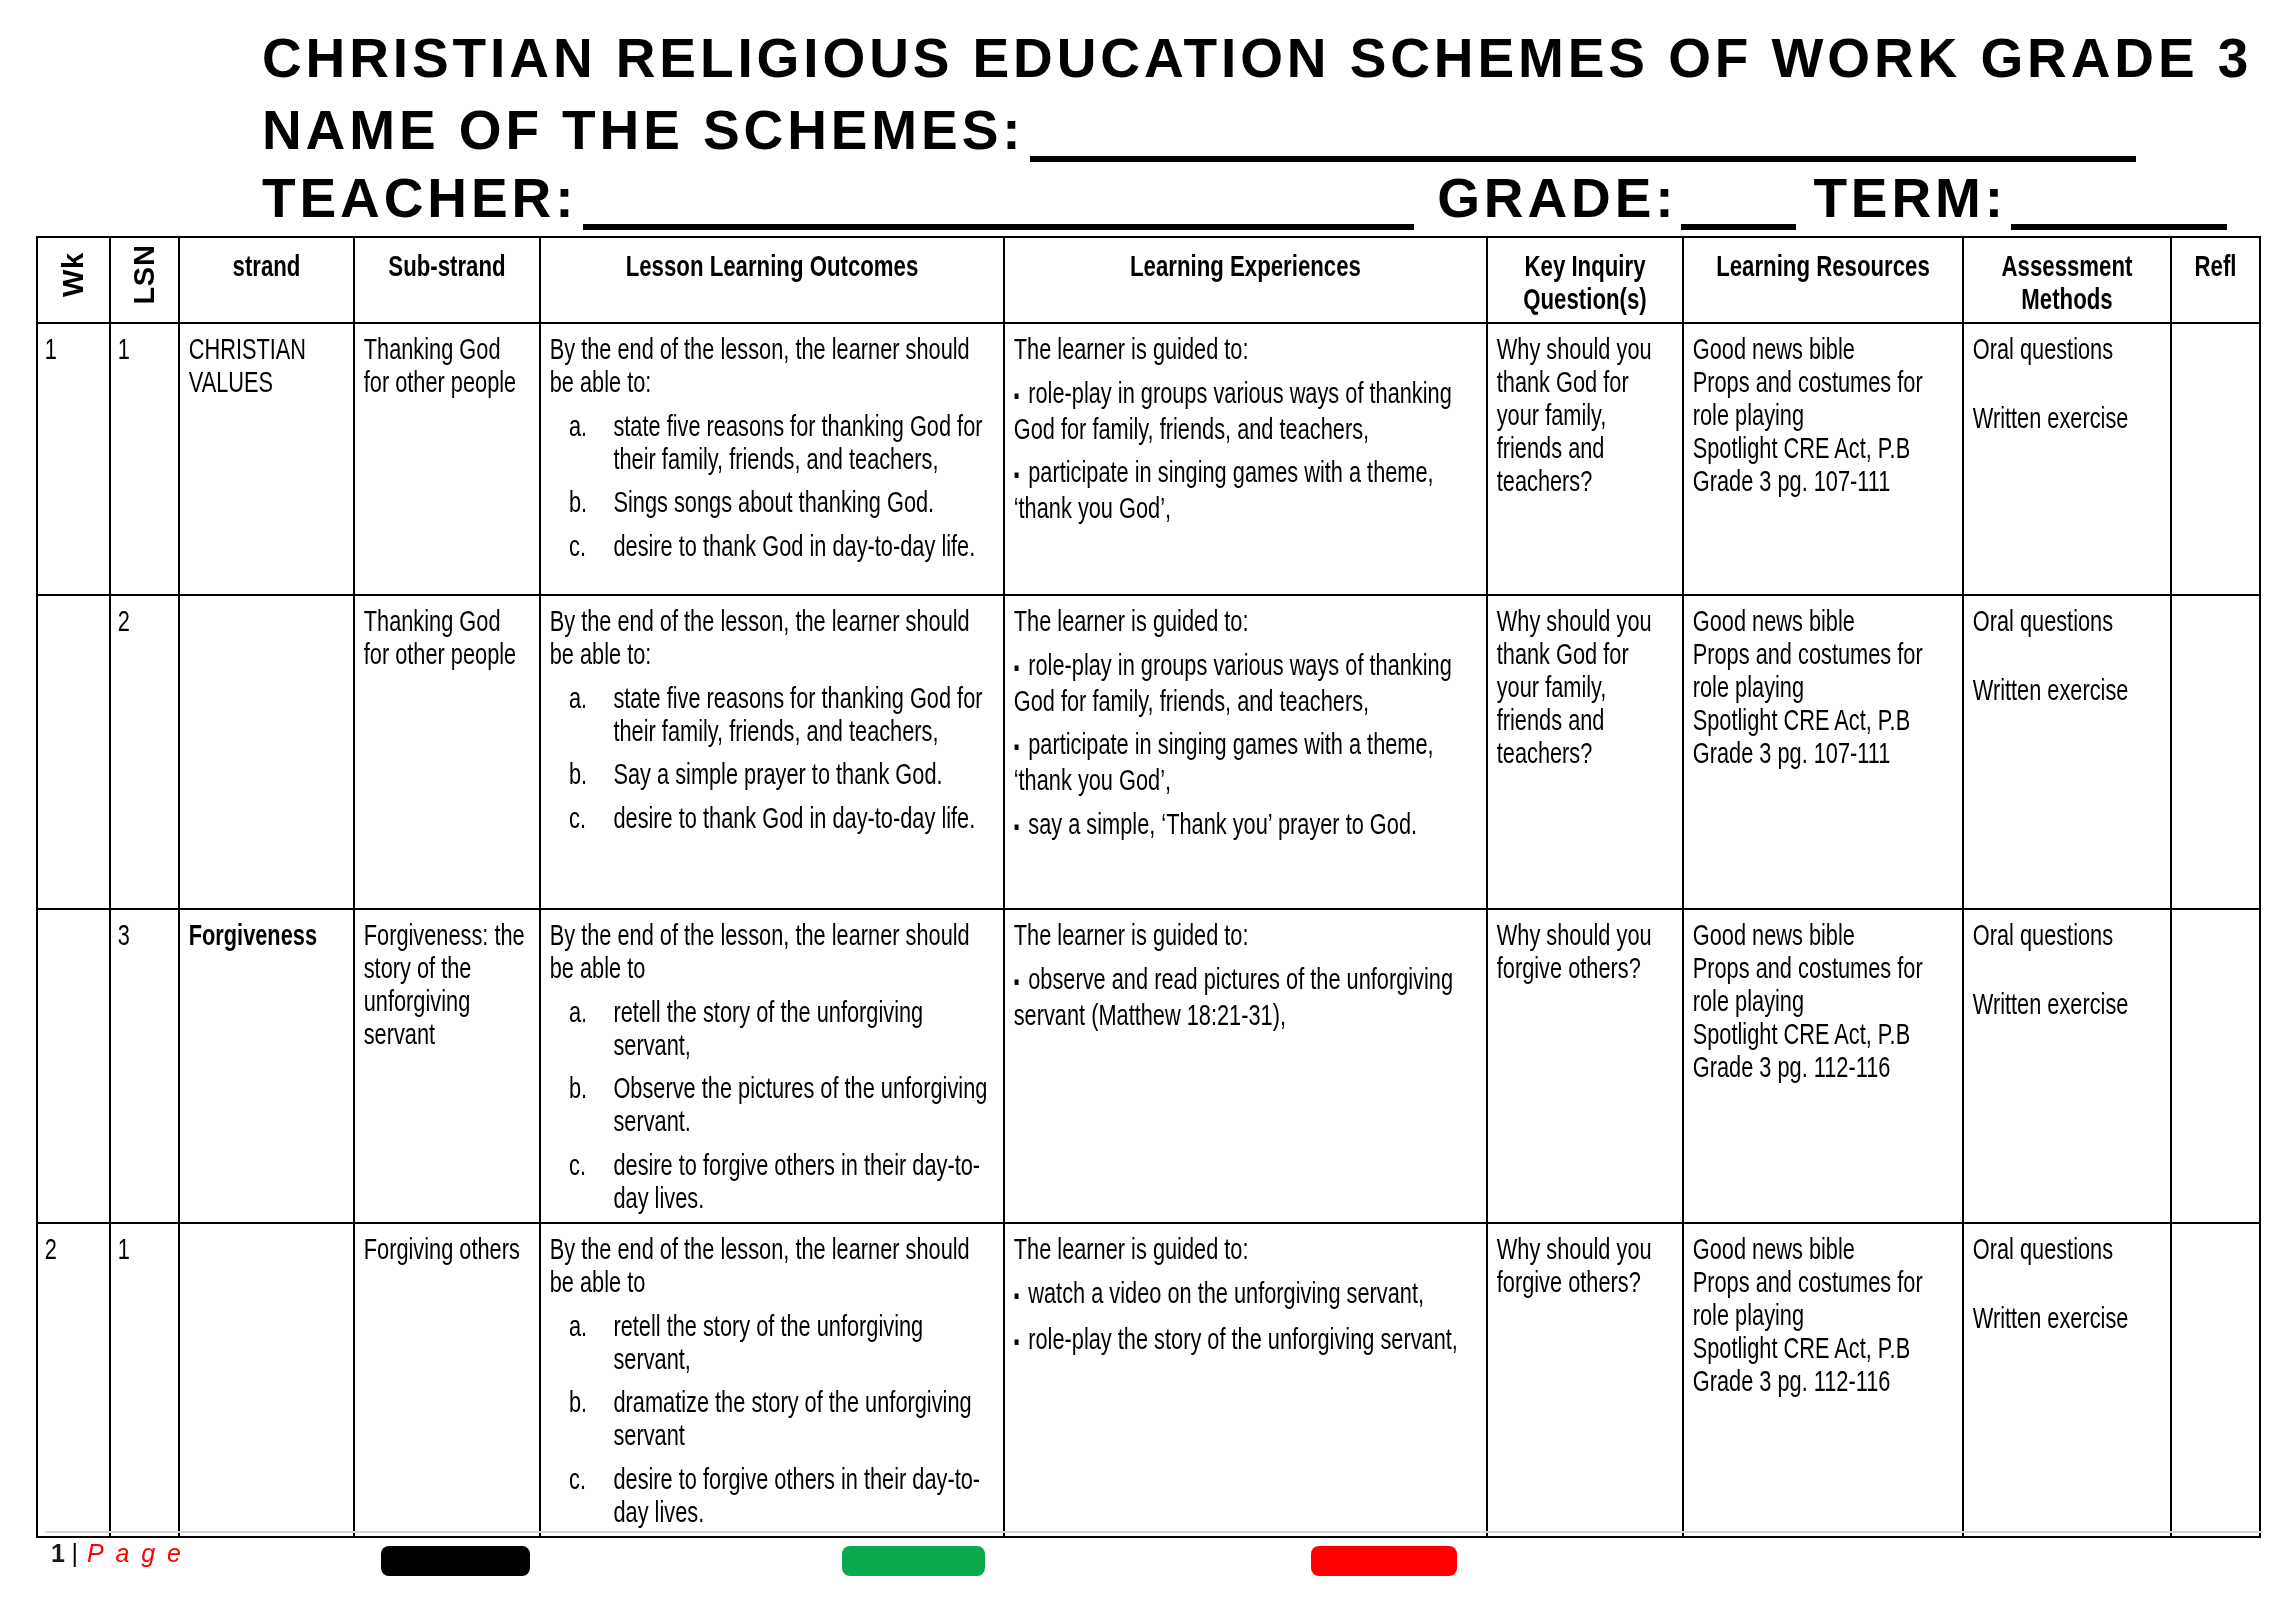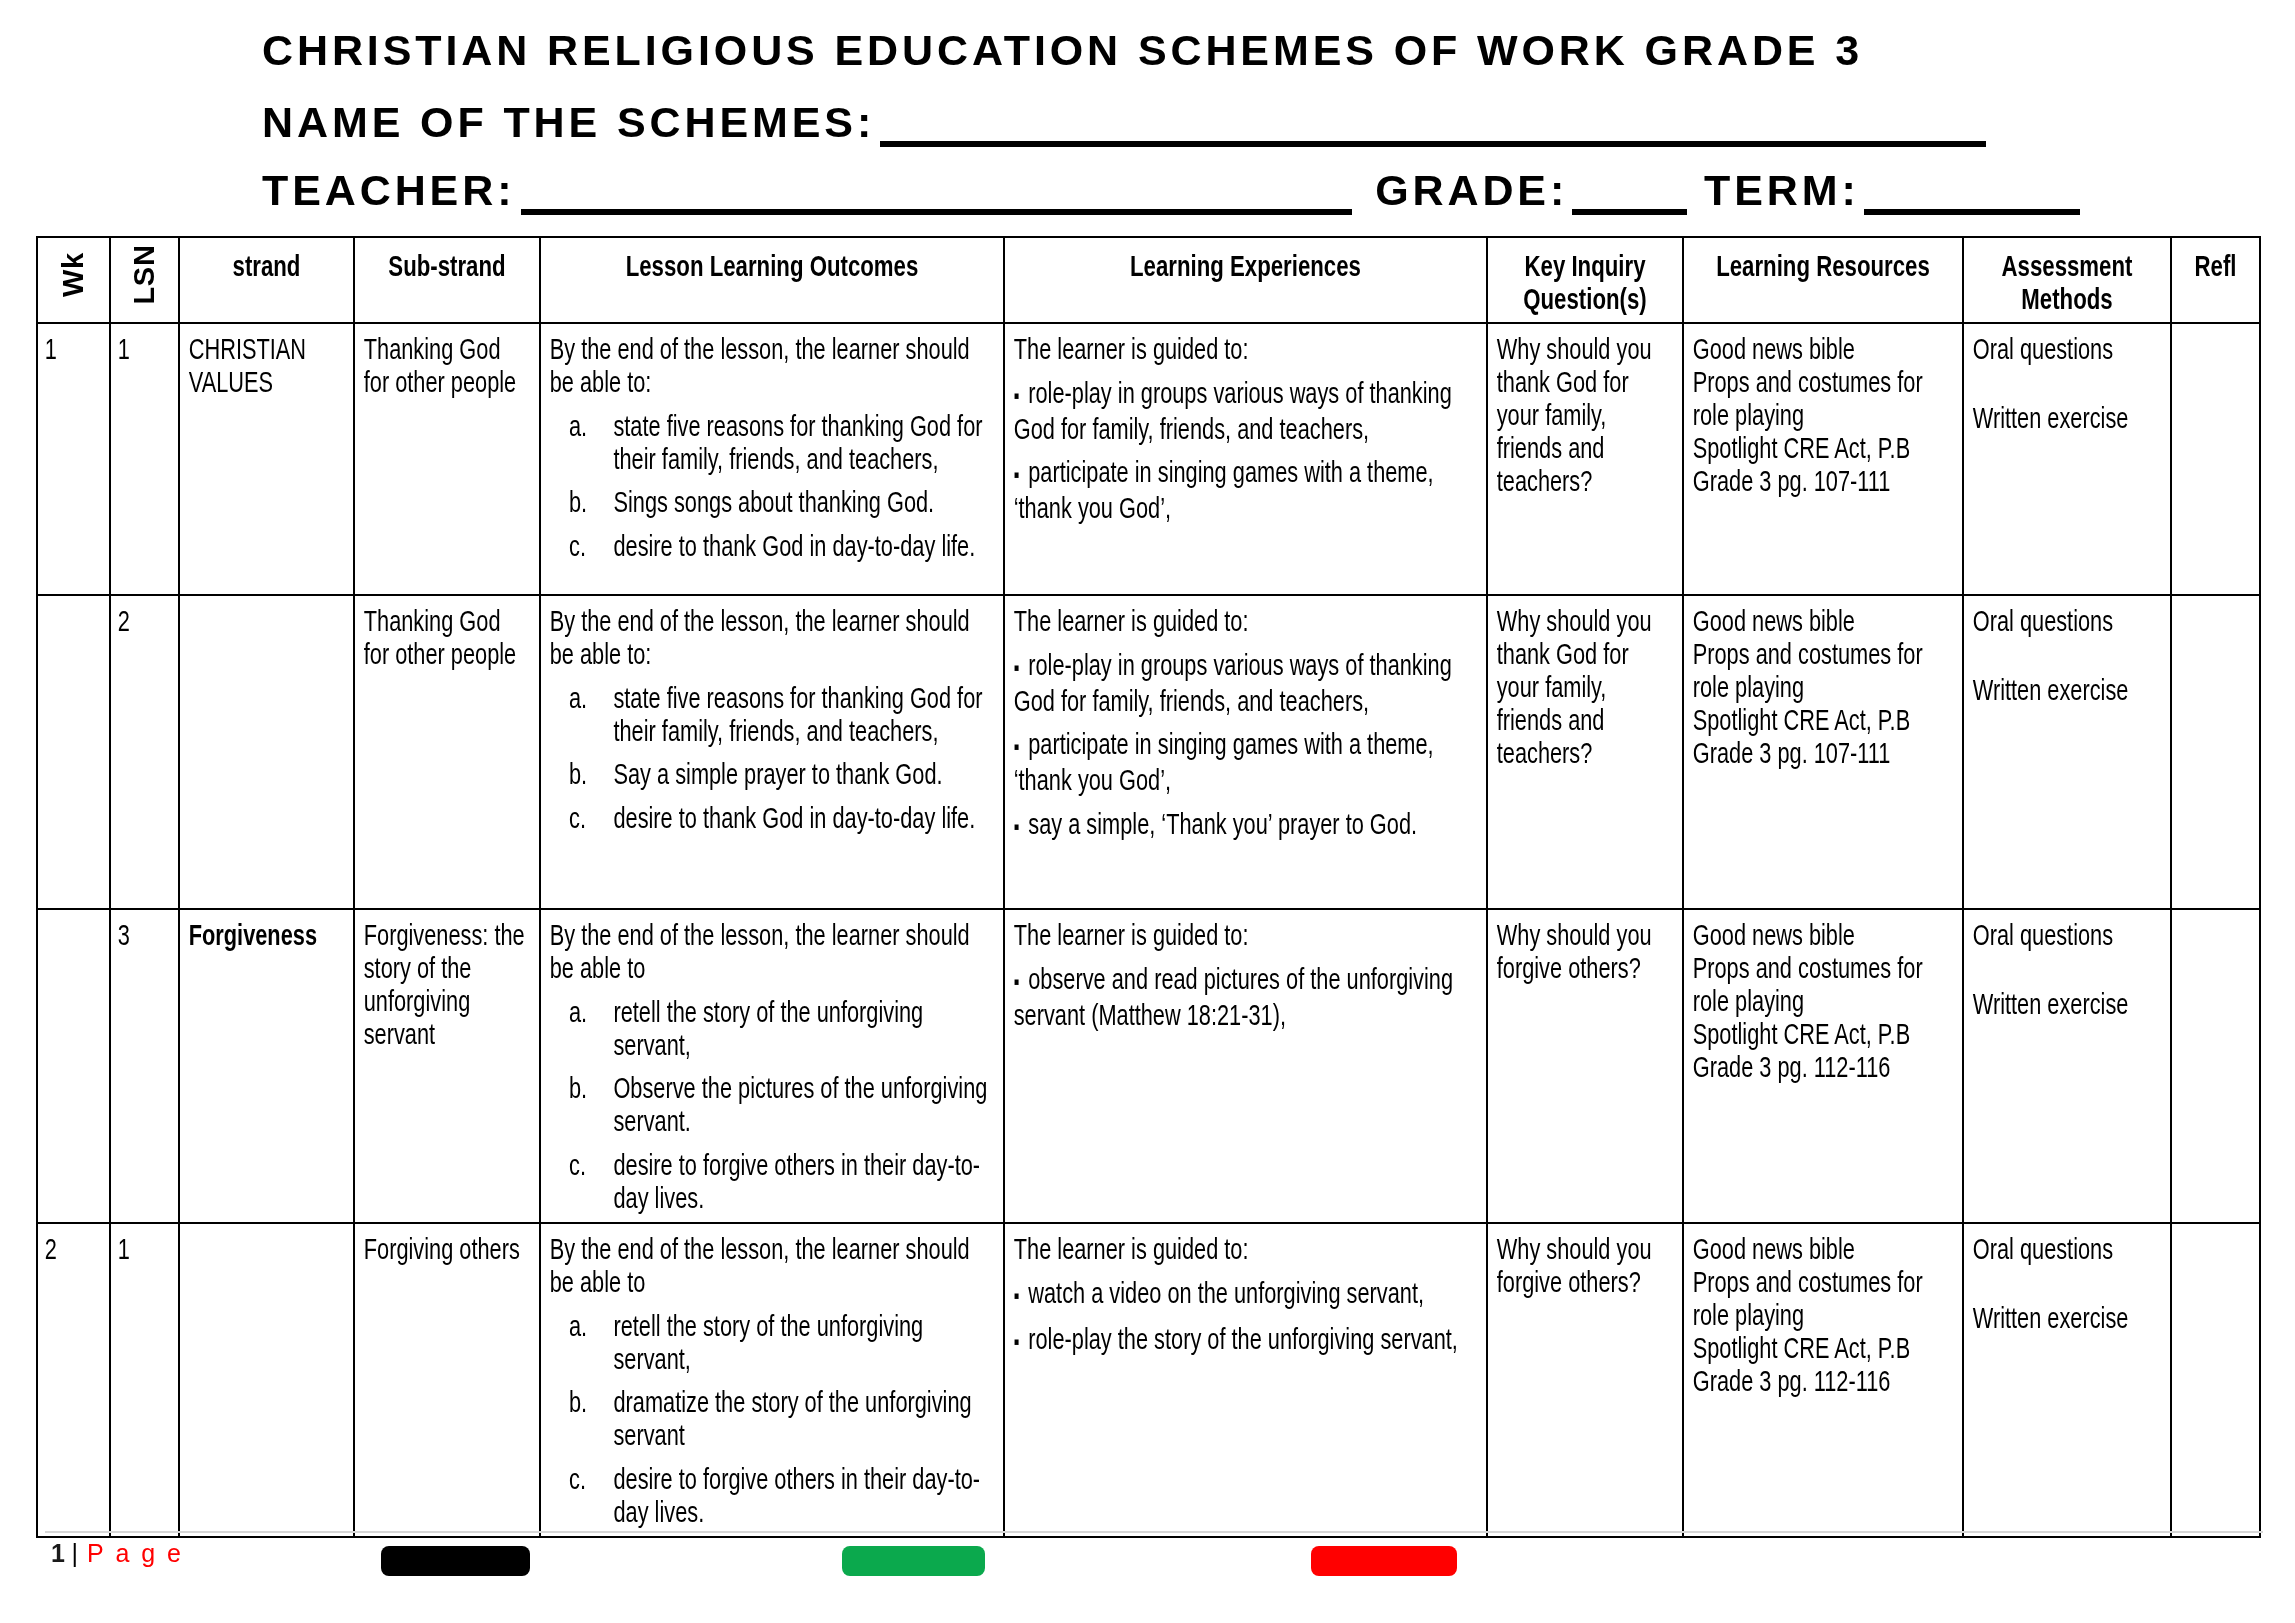--- a/index.html
+++ b/index.html
@@ -2,21 +2,21 @@
 <html style="font-size:10.5px"><head>
 <meta charset="utf-8">
 <style>
   html,body{margin:0;padding:0;}
   body{
     width:2295px;height:1623px;background:#ffffff;position:relative;
     font-family:"Liberation Sans", sans-serif;color:#000;overflow:hidden;
   }
   
   .head-line{position:absolute;left:262px;display:flex;align-items:flex-end;
-    font-weight:900;font-size:43px;letter-spacing:3.9px;white-space:nowrap;}
+    font-weight:900;font-size:55px;letter-spacing:3.9px;white-space:nowrap;}
   .head-title{top:26px;}
   .head-name{top:98px;}
   .head-school{top:166px;}
   .uline{border-bottom:6.5px solid #000;height:38px;display:inline-block;}
   .u-name{width:1106px;margin-left:5.2px;}
   .u-school{width:831px;margin-left:5.2px;}
   .u-term{width:115px;margin-left:3.9px;}
   .u-year{width:216px;margin-left:3.9px;}
   .lbl-term{margin-left:23.6px;}
   .lbl-year{margin-left:17px;}
@@ -43,21 +43,21 @@
   .bitem{margin:10.5px 0 0 0;}
   .bu{padding-right:11.8px;font-size:22px;}
   .gaptop{margin-top:36px;}
   .res p{margin:0;}
   
   .foot-rule{position:absolute;left:45px;top:1531px;width:2218px;height:0;
     border-top:2.6px solid #d6d6d6;}
   .foot-text{position:absolute;left:51px;top:1539px;font-size:25px;display:flex;align-items:baseline;}
   .pg-num{font-weight:bold;color:#1a1a1a;}
   .pg-sep{margin:0 9.2px 0 6.5px;font-weight:400;}
-  .pg-label{color:#ff0000;letter-spacing:11.8px;}
+  .pg-label{color:#ff0000;letter-spacing:11.8px;font-style:italic;}
   .bar{position:absolute;top:1546px;height:30px;border-radius:7.9px;}
   .bar1{left:381px;width:149px;}
   .bar2{left:842px;width:143px;}
   .bar3{left:1311px;width:146px;}
 </style>
 </head>
 <body>
 
 <div class="head-line head-title">CHRISTIAN RELIGIOUS EDUCATION SCHEMES OF WORK GRADE 3</div>
 

